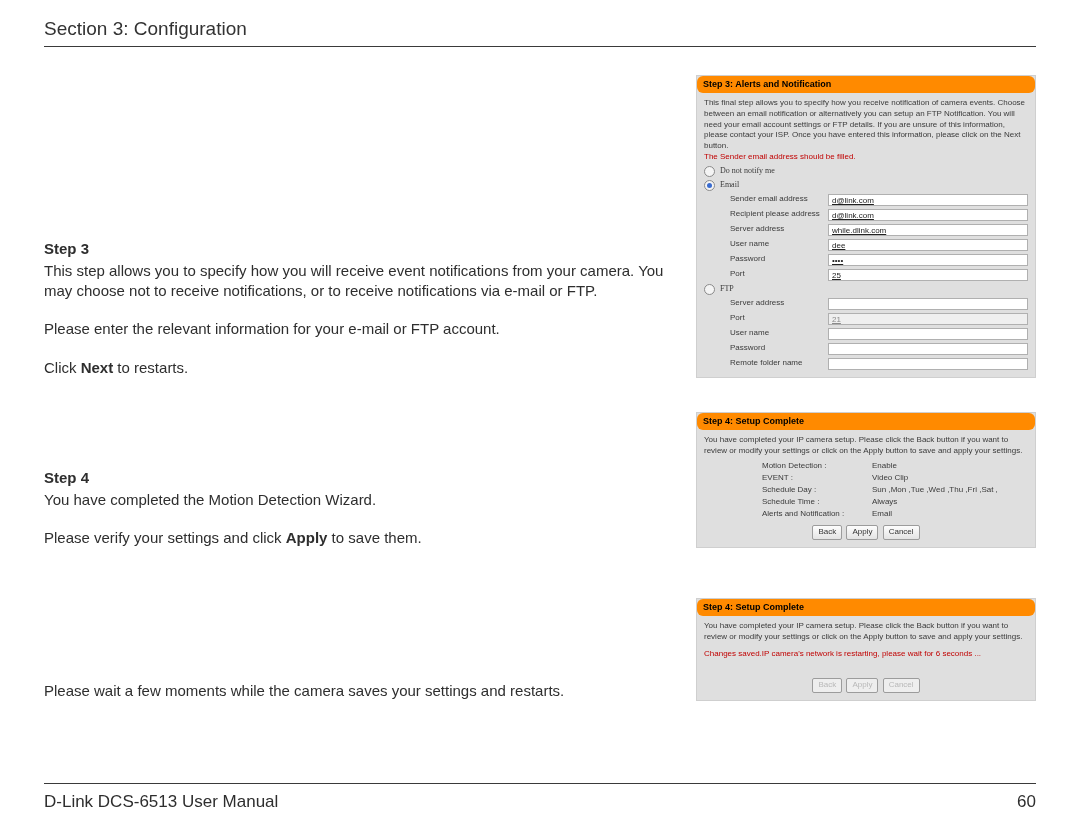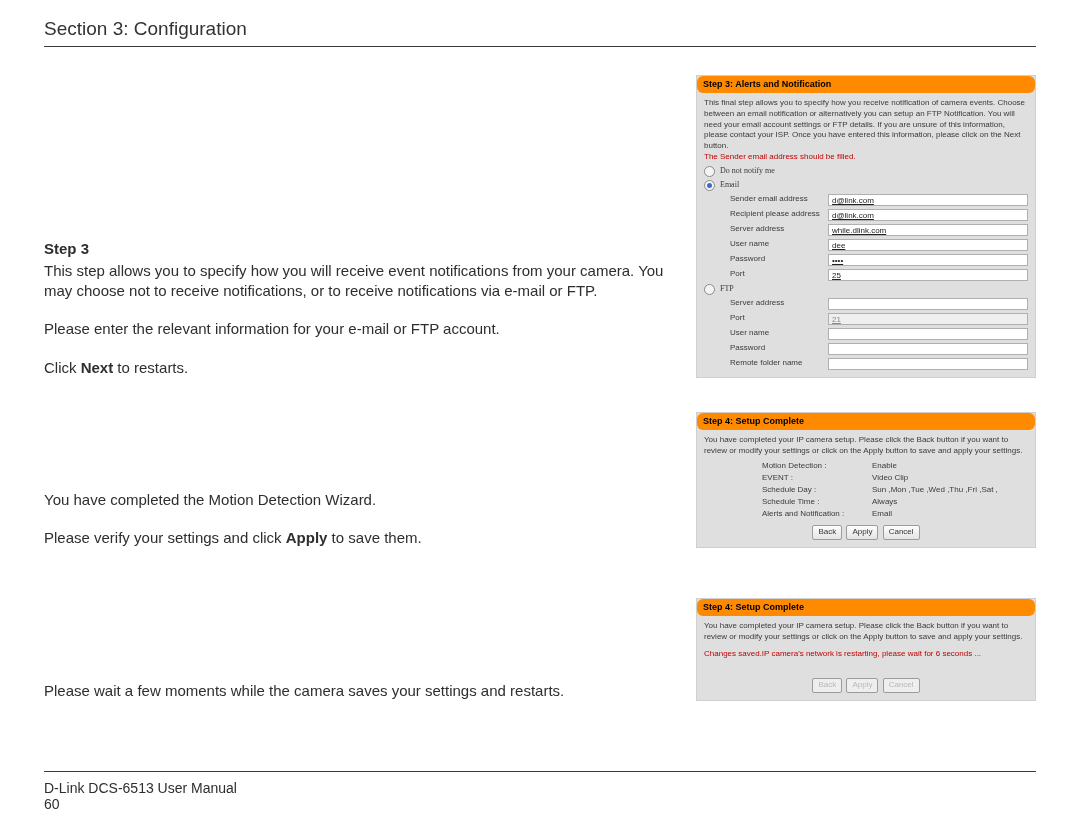--- a/index.html
+++ b/index.html
@@ -152,23 +152,22 @@
   }
   .footer {
     position: absolute;
     left: 44px;
     right: 44px;
     bottom: 22px;
   }
   .footer-content {
     display: flex;
     justify-content: space-between;
-    font-size: 14px;
+    font-size: 17px;
     color: #2e2e2e;
-    flex-direction: column;
   }
   b { font-weight: 700; }
 </style>
 </head>
 <body>
 
 <div class="page">
 
   <div class="header-title">Section 3: Configuration</div>
   <hr class="rule">
@@ -253,20 +252,21 @@
         </div>
 
       </div>
     </div>
   </div>
 
   <div class="gap-md"></div>
 
   <div class="content-row">
     <div class="textcol">
+      <span class="step-label">Step 4</span>
       <span>You have completed the Motion Detection Wizard.</span>
       <div class="gap-sm"></div>
       <span>Please verify your settings and click </span><b>Apply</b><span> to save them.</span>
     </div>
 
     <div class="panel">
       <div class="panel-title">Step 4: Setup Complete</div>
       <div class="panel-body">
         <div>You have completed your IP camera setup. Please click the Back button if you want to review or modify your settings or click on the Apply button to save and apply your settings.</div>
         <div style="height:4px"></div>

